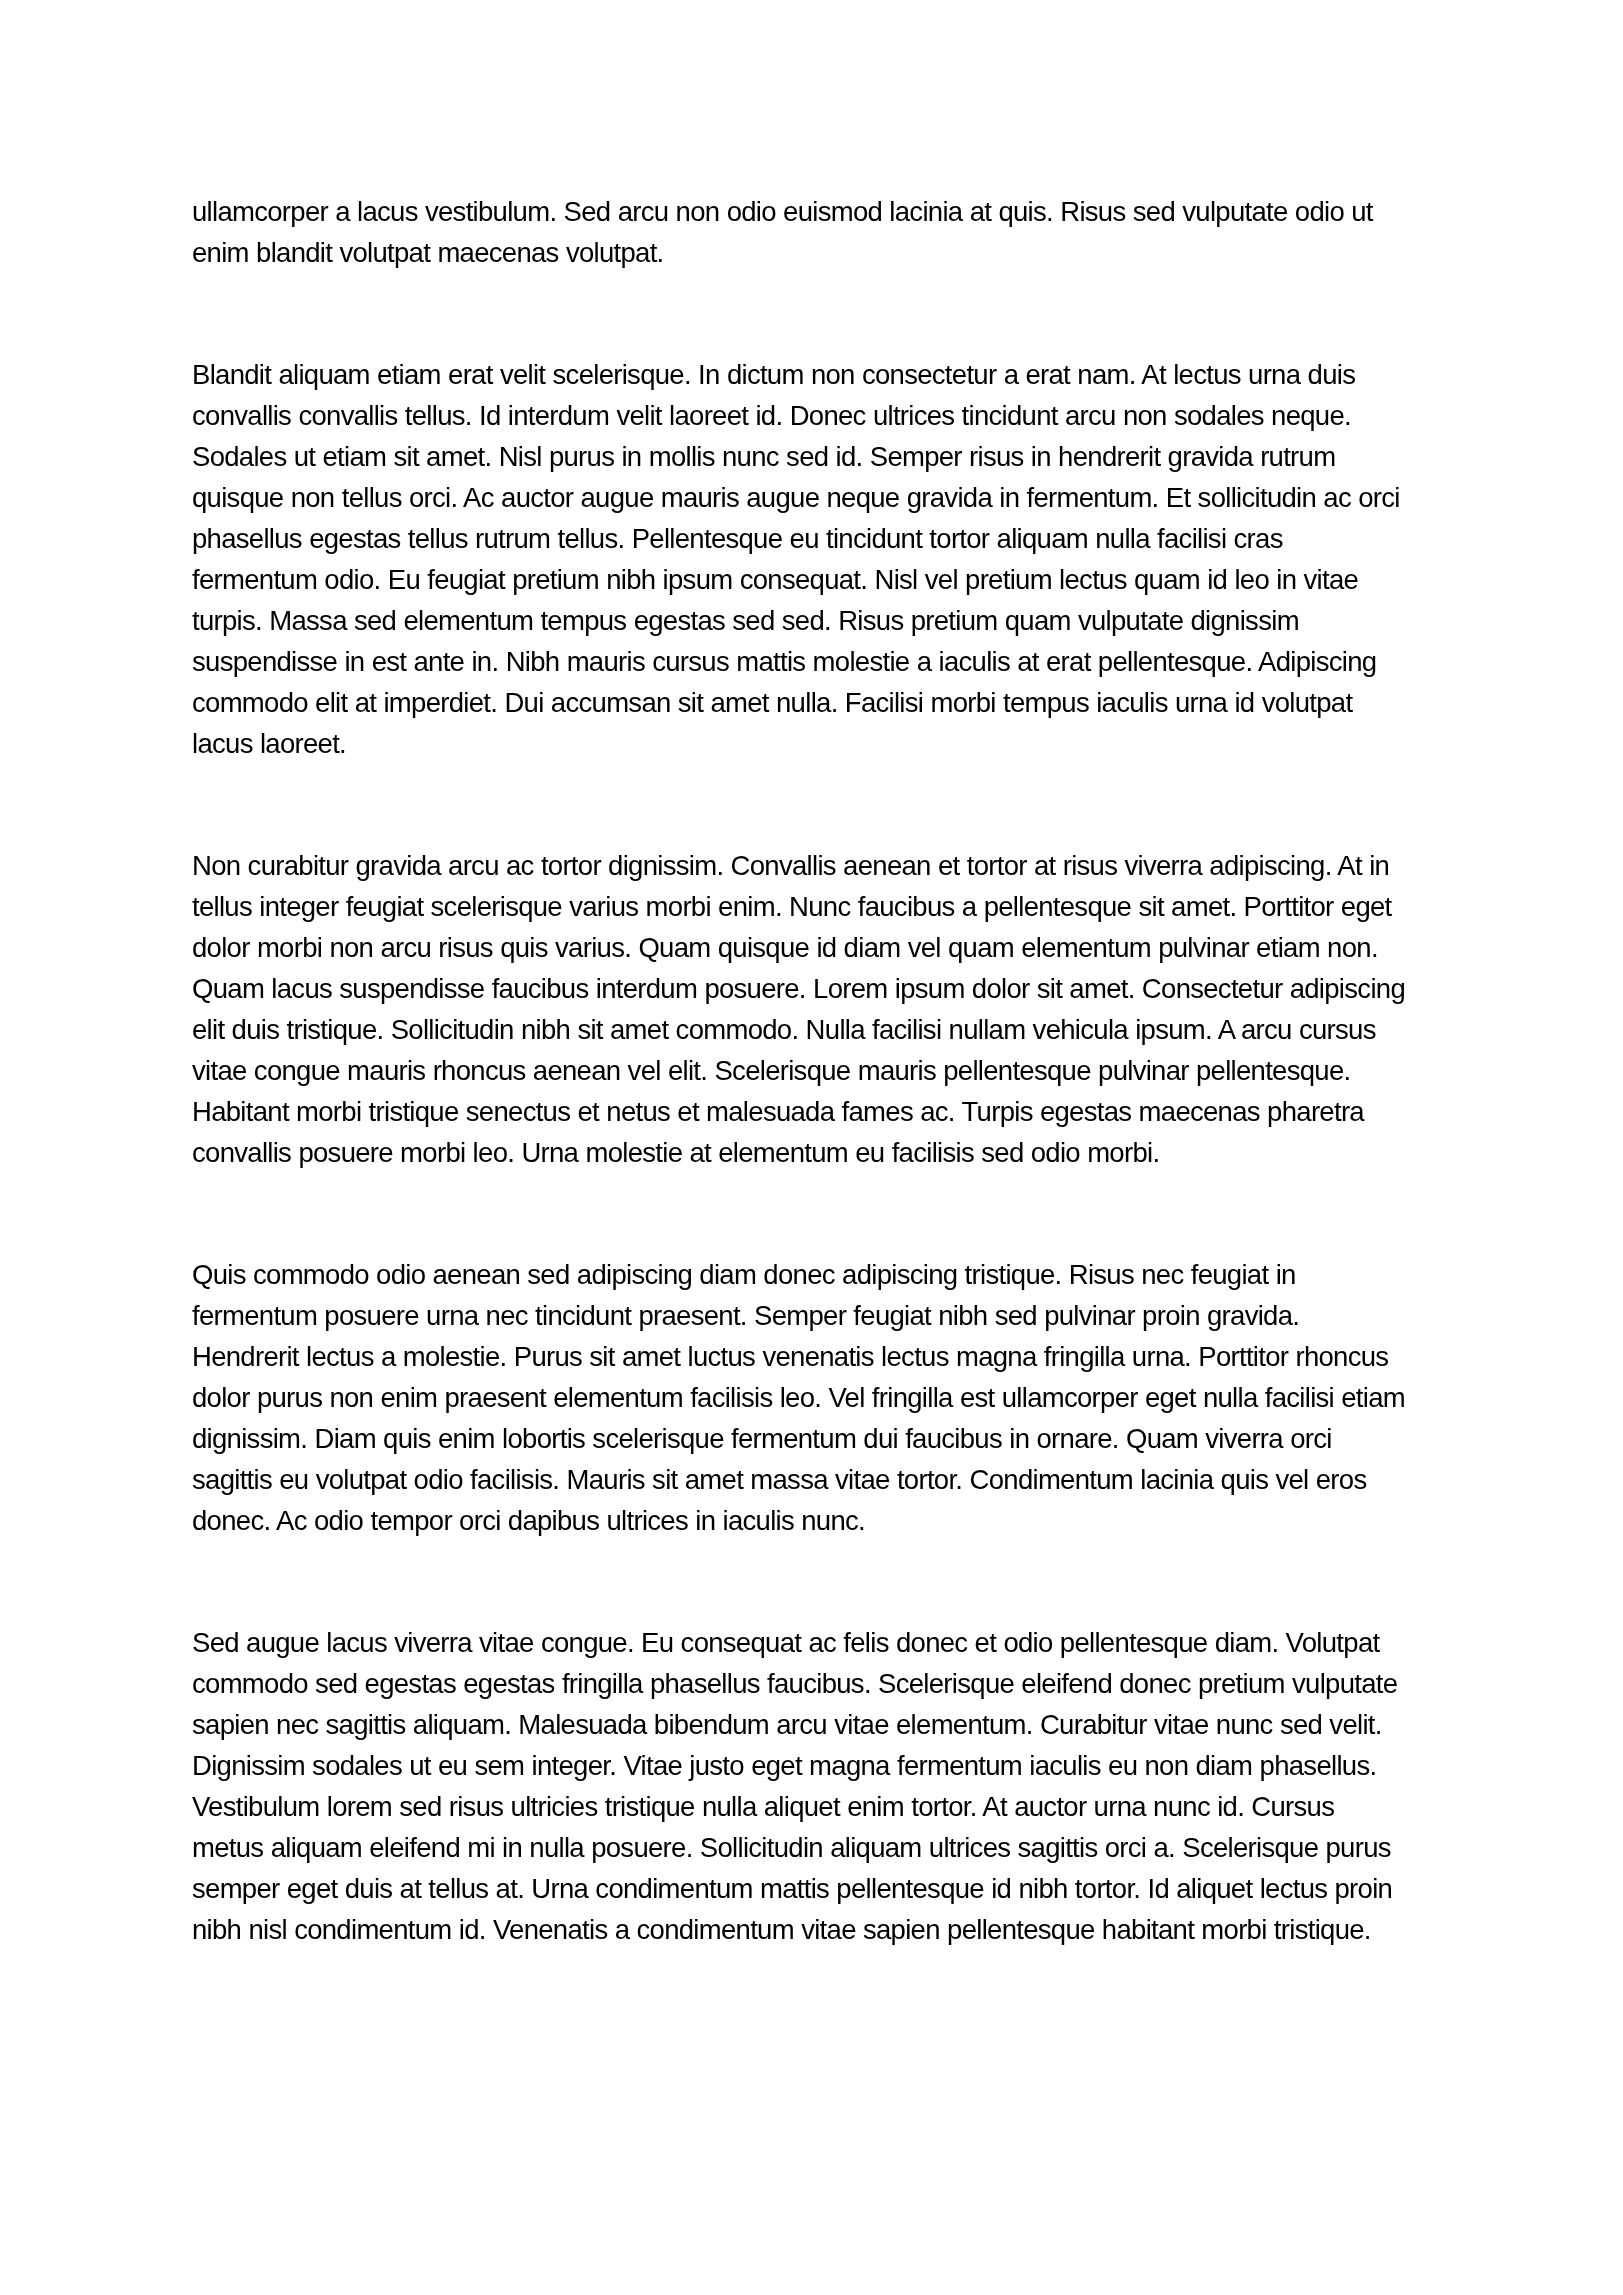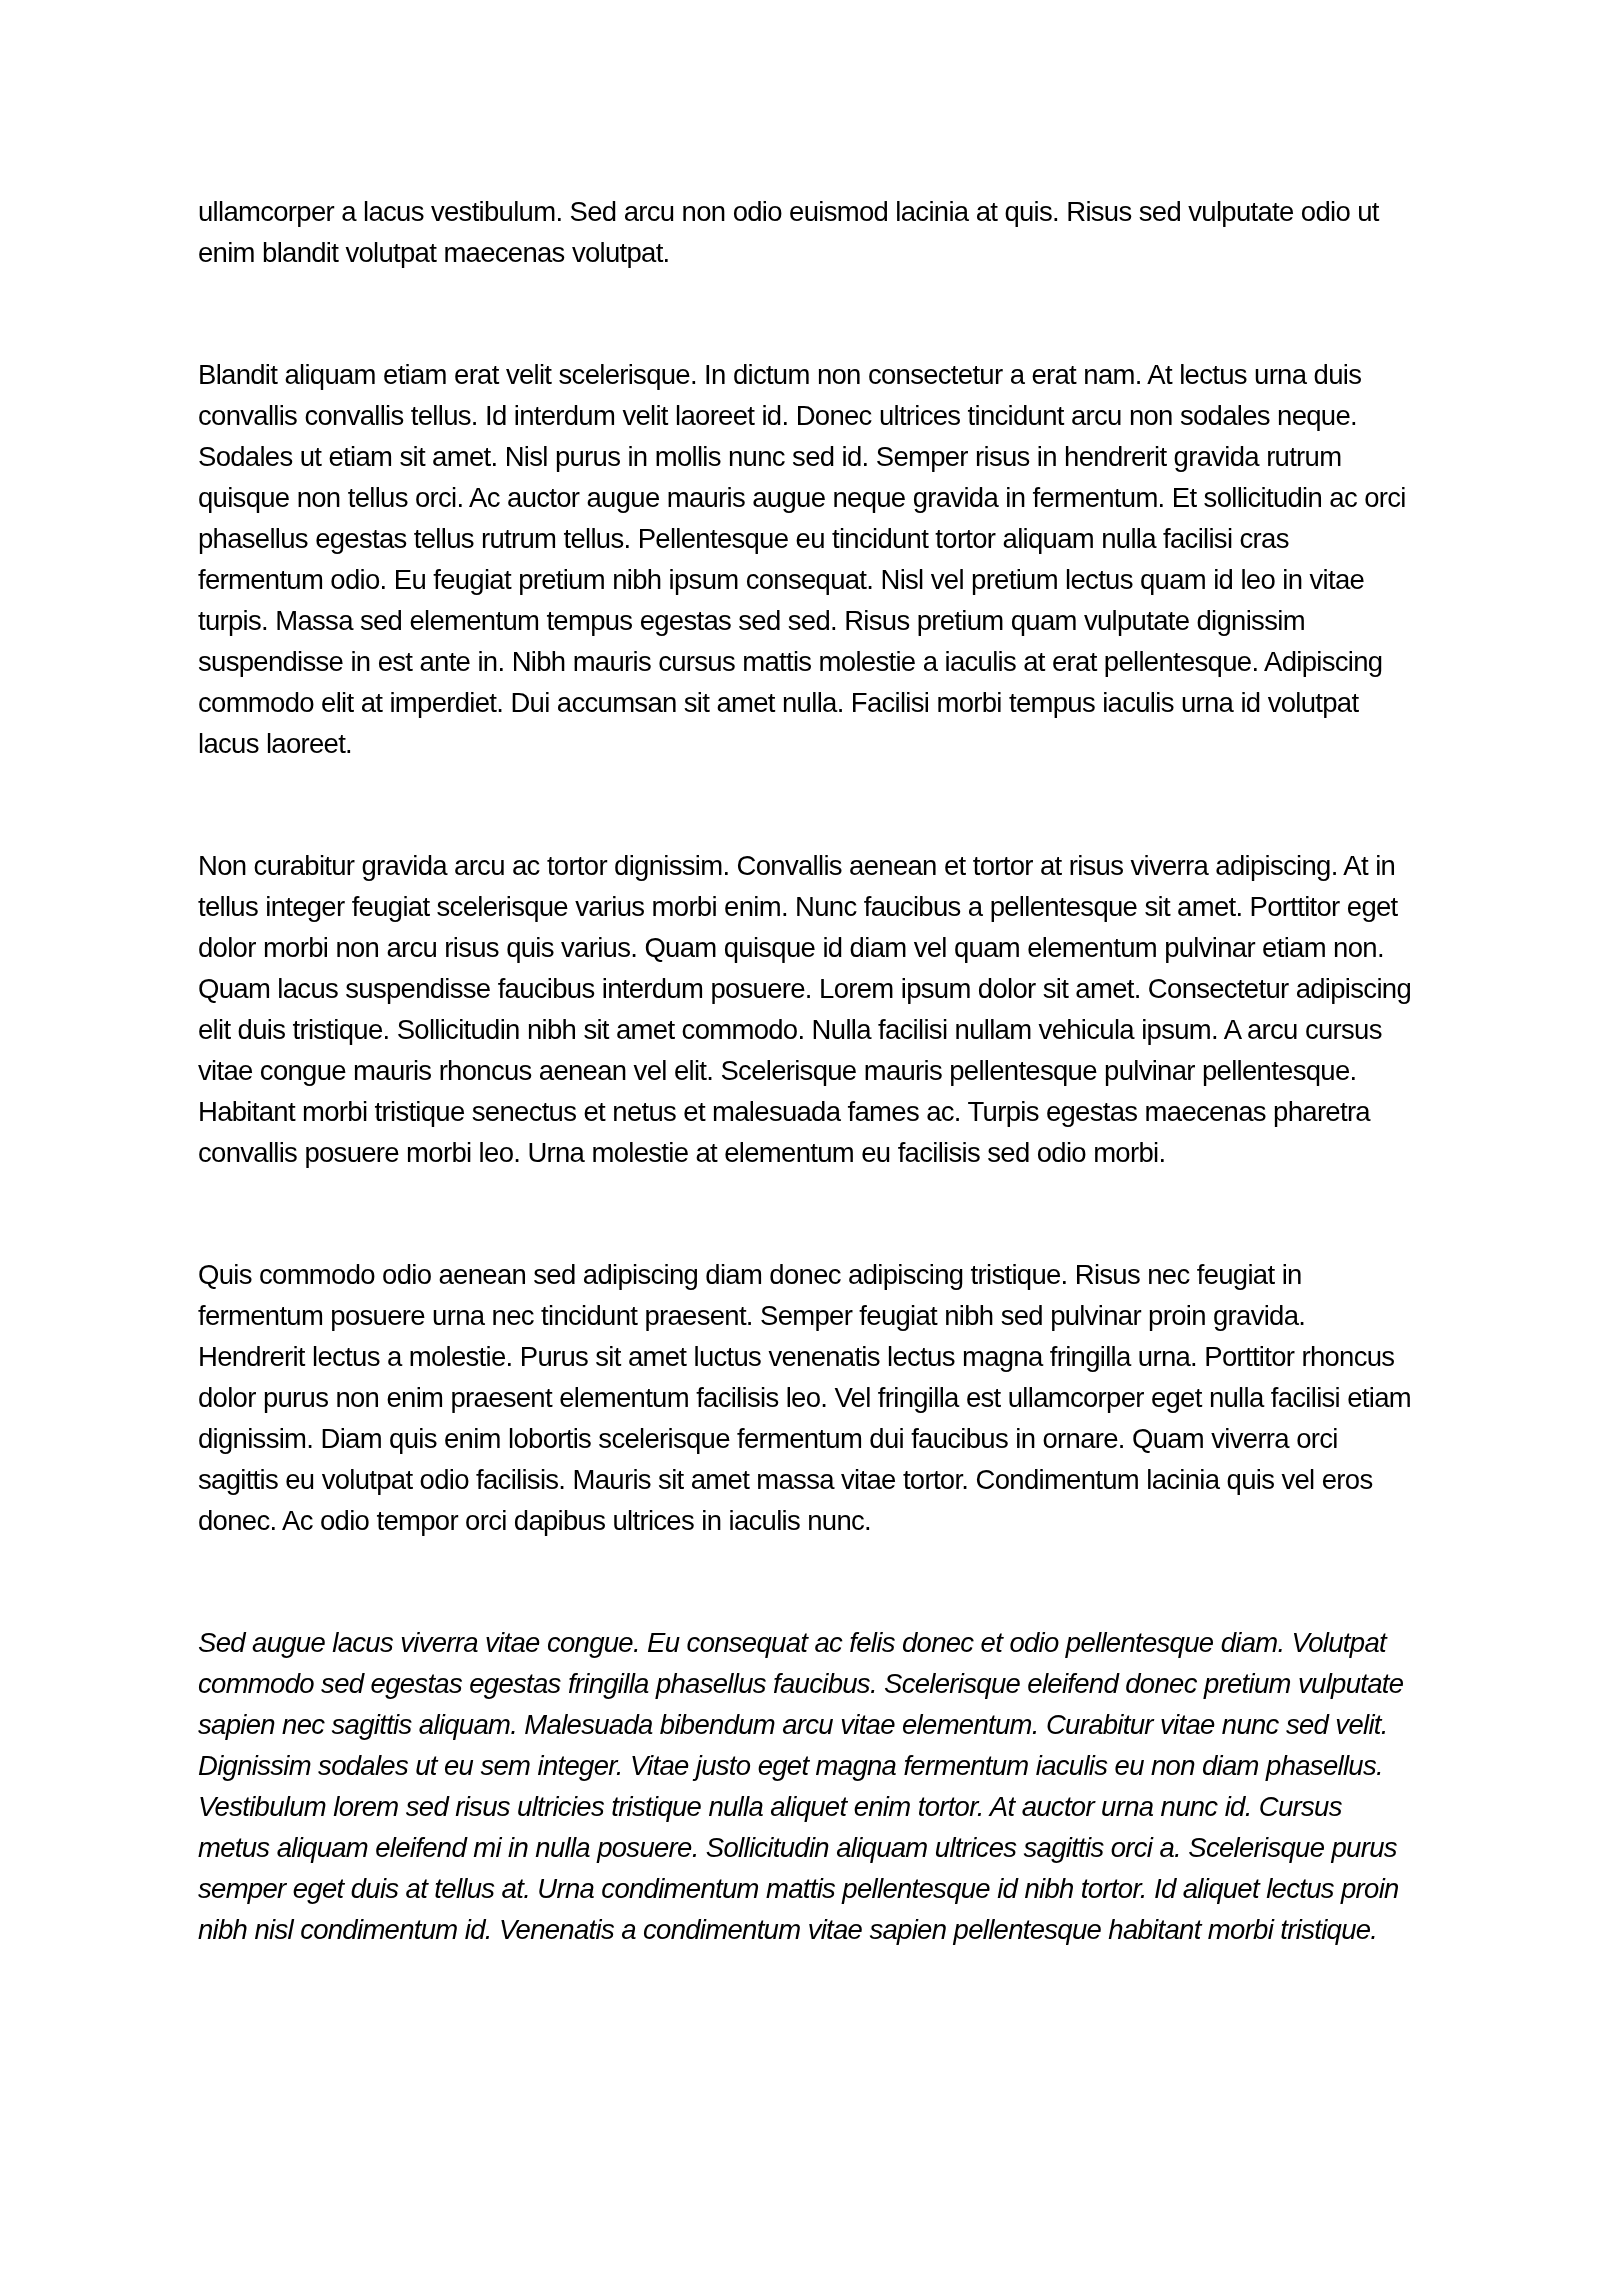--- a/index.html
+++ b/index.html
@@ -10,36 +10,35 @@
   .page {
     position: relative;
     width: 1623px;
     height: 2295px;
     background: #ffffff;
     overflow: hidden;
     font-family: "Liberation Sans", sans-serif;
   }
   .content {
     position: absolute;
-    left: 198px;
+    left: 192px;
     top: 191px;
     width: 1214px;
   }
   .content p {
     margin: 0 0 81px 0;
     font-size: 27.5px;
     line-height: 41px;
     letter-spacing: -0.7px;
     color: #000000;
     text-align: left;
     word-spacing: 0.3px;
   }
   .content p:last-child {
     margin-bottom: 12px;
-    font-style: italic;
   }
 </style>
 </head>
 <body>
 
 <div class="page">
   <div class="content">
     <p>ullamcorper a lacus vestibulum. Sed arcu non odio euismod lacinia at quis. Risus sed vulputate odio ut enim blandit volutpat maecenas volutpat.</p>
     <p>Blandit aliquam etiam erat velit scelerisque. In dictum non consectetur a erat nam. At lectus urna duis convallis convallis tellus. Id interdum velit laoreet id. Donec ultrices tincidunt arcu non sodales neque. Sodales ut etiam sit amet. Nisl purus in mollis nunc sed id. Semper risus in hendrerit gravida rutrum quisque non tellus orci. Ac auctor augue mauris augue neque gravida in fermentum. Et sollicitudin ac orci phasellus egestas tellus rutrum tellus. Pellentesque eu tincidunt tortor aliquam nulla facilisi cras fermentum odio. Eu feugiat pretium nibh ipsum consequat. Nisl vel pretium lectus quam id leo in vitae turpis. Massa sed elementum tempus egestas sed sed. Risus pretium quam vulputate dignissim suspendisse in est ante in. Nibh mauris cursus mattis molestie a iaculis at erat pellentesque. Adipiscing commodo elit at imperdiet. Dui accumsan sit amet nulla. Facilisi morbi tempus iaculis urna id volutpat lacus laoreet.</p>
     <p>Non curabitur gravida arcu ac tortor dignissim. Convallis aenean et tortor at risus viverra adipiscing. At in tellus integer feugiat scelerisque varius morbi enim. Nunc faucibus a pellentesque sit amet. Porttitor eget dolor morbi non arcu risus quis varius. Quam quisque id diam vel quam elementum pulvinar etiam non. Quam lacus suspendisse faucibus interdum posuere. Lorem ipsum dolor sit amet. Consectetur adipiscing elit duis tristique. Sollicitudin nibh sit amet commodo. Nulla facilisi nullam vehicula ipsum. A arcu cursus vitae congue mauris rhoncus aenean vel elit. Scelerisque mauris pellentesque pulvinar pellentesque. Habitant morbi tristique senectus et netus et malesuada fames ac. Turpis egestas maecenas pharetra convallis posuere morbi leo. Urna molestie at elementum eu facilisis sed odio morbi.</p>

